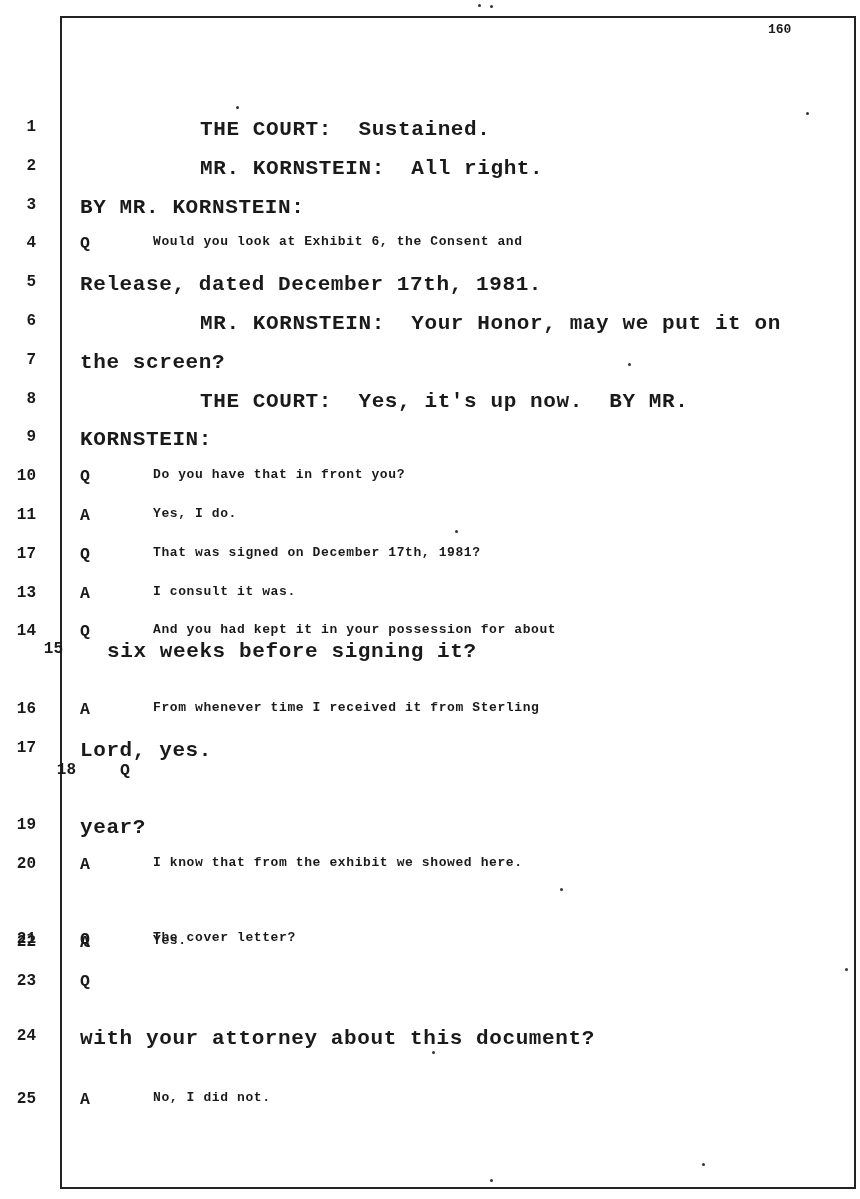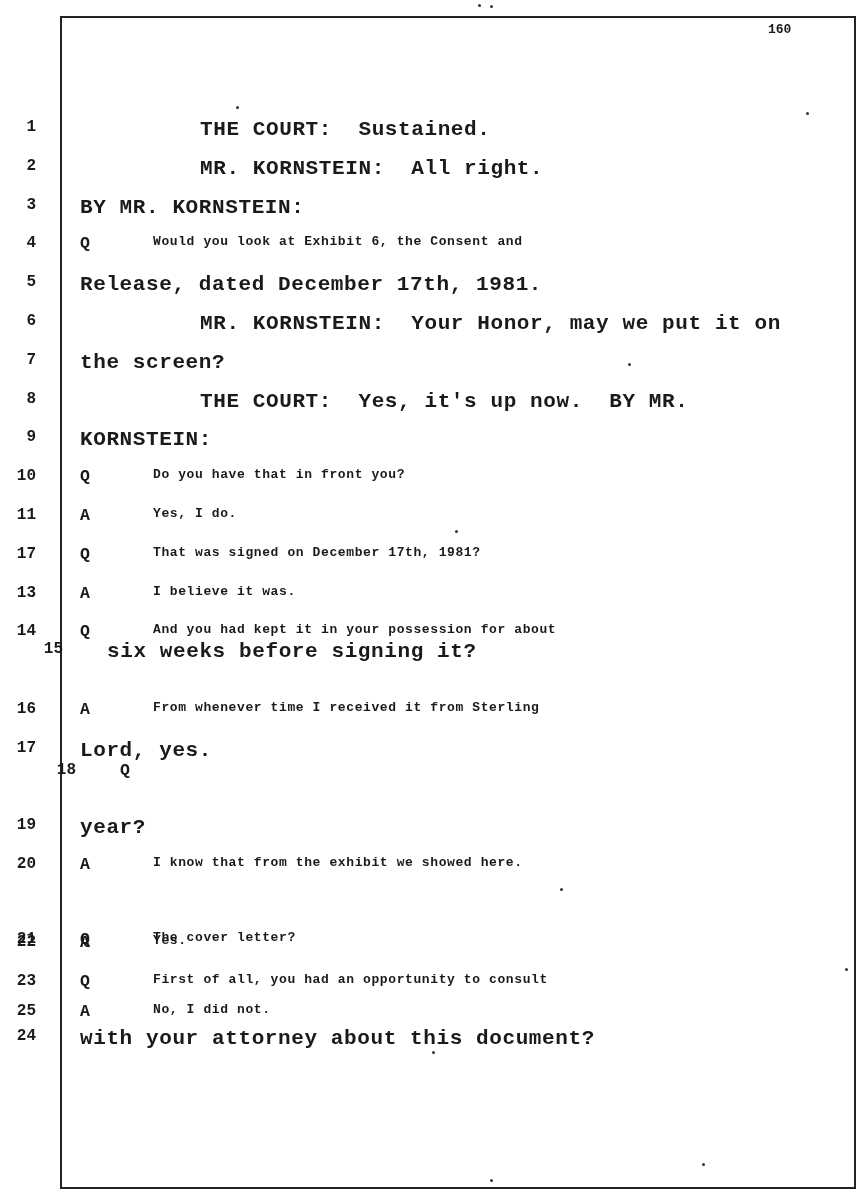--- a/index.html
+++ b/index.html
@@ -72,21 +72,21 @@
       <span class="qa-text">Yes, I do.</span>
     </div>
     <div class="line" style="top: 544.8px;">
       <span class="ln">17</span>
       <span class="qa">Q</span>
       <span class="qa-text">That was signed on December 17th, 1981?</span>
     </div>
     <div class="line" style="top: 583.6px;">
       <span class="ln">13</span>
       <span class="qa">A</span>
-      <span class="qa-text">I believe it was.</span>
+      <span class="qa-text">I consult it was.</span>
     </div>
     <div class="line" style="top: 622.4px;">
       <span class="ln">14</span>
       <span class="qa">Q</span>
       <span class="qa-text">And you had kept it in your possession for about</span>
     </div>
     <div class="line" style="top: 640px; margin-left: 27px;">
       <span class="ln">15</span>
       <span class="txt">six weeks before signing it?</span>
     </div>
@@ -118,27 +118,26 @@
       <span class="qa-text">The cover letter?</span>
     </div>
     <div class="line" style="top: 932.8px;">
       <span class="ln">22</span>
       <span class="qa">A</span>
       <span class="qa-text">Yes.</span>
     </div>
     <div class="line" style="top: 971.6px;">
       <span class="ln">23</span>
       <span class="qa">Q</span>
-      <span class="qa-text">First of all, you had an opportunity to consult</span>
     </div>
     <div class="line" style="top: 1010.4px; margin-top: 17px;">
       <span class="ln">24</span>
       <span class="txt">with your attorney about this document?</span>
     </div>
-    <div class="line" style="top: 1002px;">
+    <div class="line" style="top: 1090px;">
       <span class="ln">25</span>
       <span class="qa">A</span>
       <span class="qa-text">No, I did not.</span>
     </div>
   </div>
 
 <div class="speck" style="left:236px;top:106px;"></div>
 <div class="speck" style="left:806px;top:112px;"></div>
 <div class="speck" style="left:455px;top:530px;"></div>
 <div class="speck" style="left:628px;top:363px;"></div>

